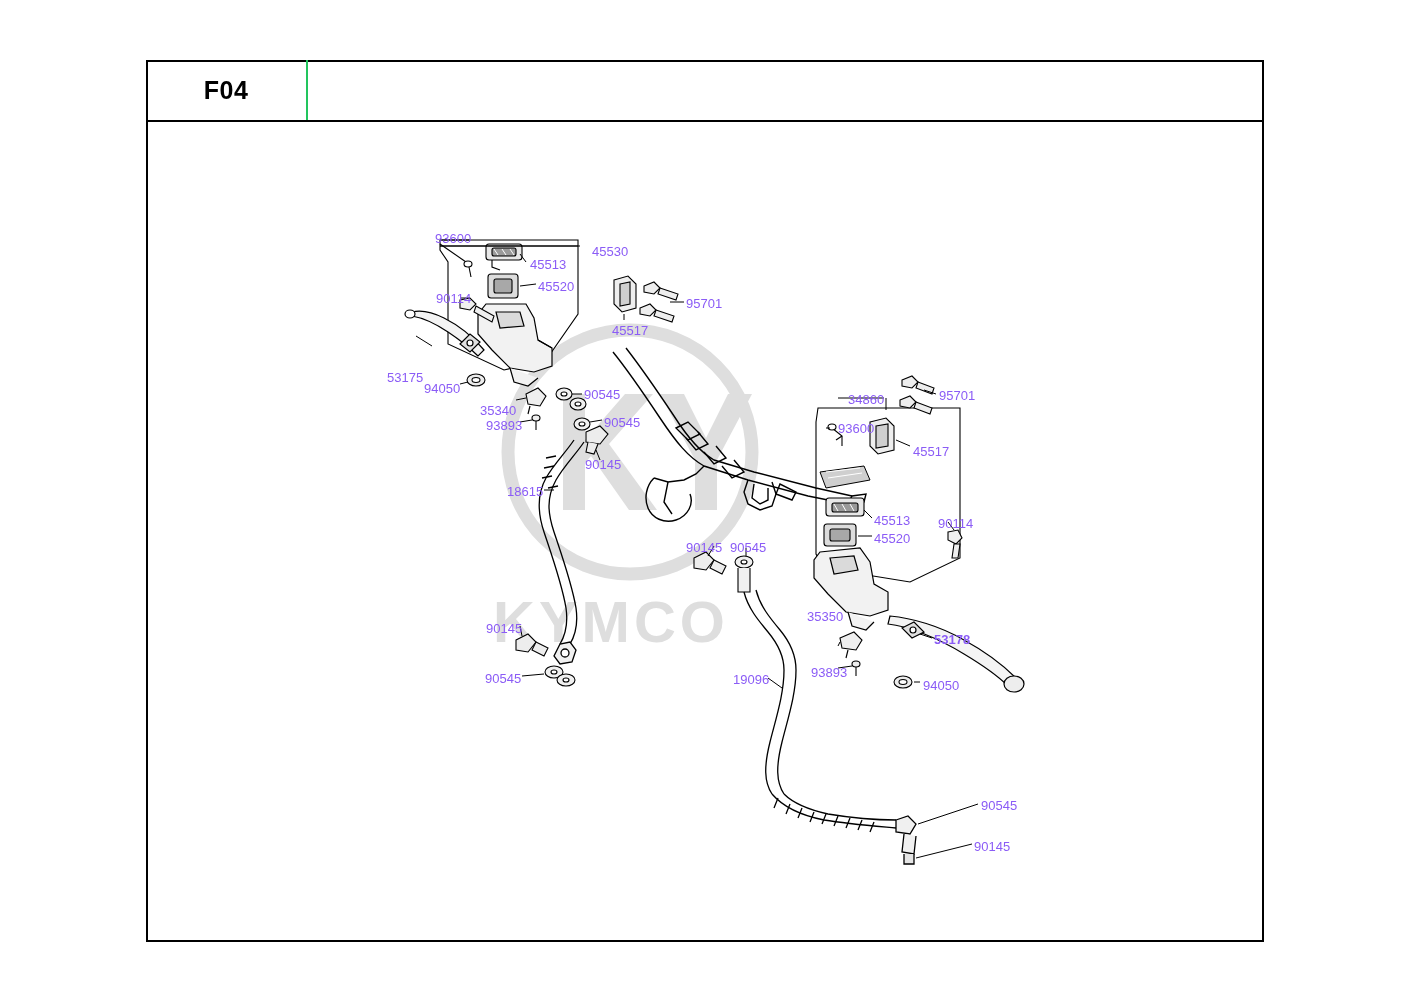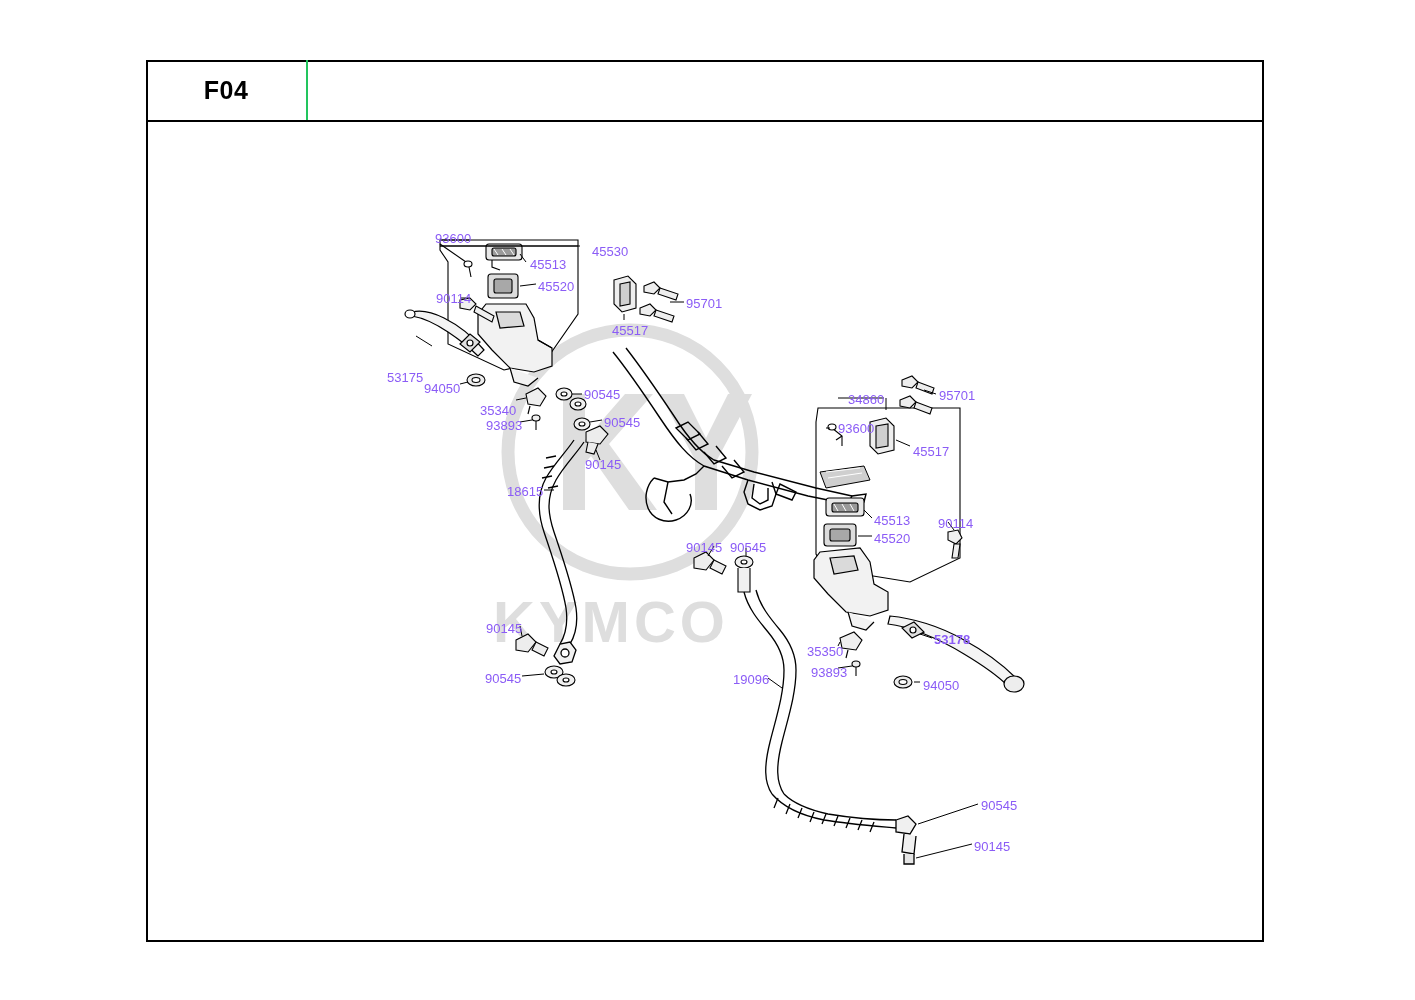--- a/index.html
+++ b/index.html
@@ -409,21 +409,21 @@
     <span class="label" style="left:939px; top:389px;">95701</span>
     <span class="label" style="left:838px; top:422px;">93600</span>
     <span class="label" style="left:913px; top:445px;">45517</span>
     <span class="label" style="left:874px; top:514px;">45513</span>
     <span class="label" style="left:874px; top:532px;">45520</span>
     <span class="label" style="left:938px; top:517px;">90114</span>
     <span class="label" style="left:686px; top:541px;">90145</span>
     <span class="label" style="left:730px; top:541px;">90545</span>
     <span class="label" style="left:486px; top:622px;">90145</span>
     <span class="label" style="left:485px; top:672px;">90545</span>
-    <span class="label" style="left:807px; top:645px;">35350</span>
+    <span class="label" style="left:807px; top:610px;">35350</span>
     <span class="label" style="left:934px; top:633px;font-weight:bold;">53178</span>
     <span class="label" style="left:811px; top:666px;">93893</span>
     <span class="label" style="left:733px; top:673px;">19096</span>
     <span class="label" style="left:923px; top:679px;">94050</span>
     <span class="label" style="left:981px; top:799px;">90545</span>
     <span class="label" style="left:974px; top:840px;">90145</span>
   </div>
 
   <div class="page-number">- 55 -</div>
 </div>

